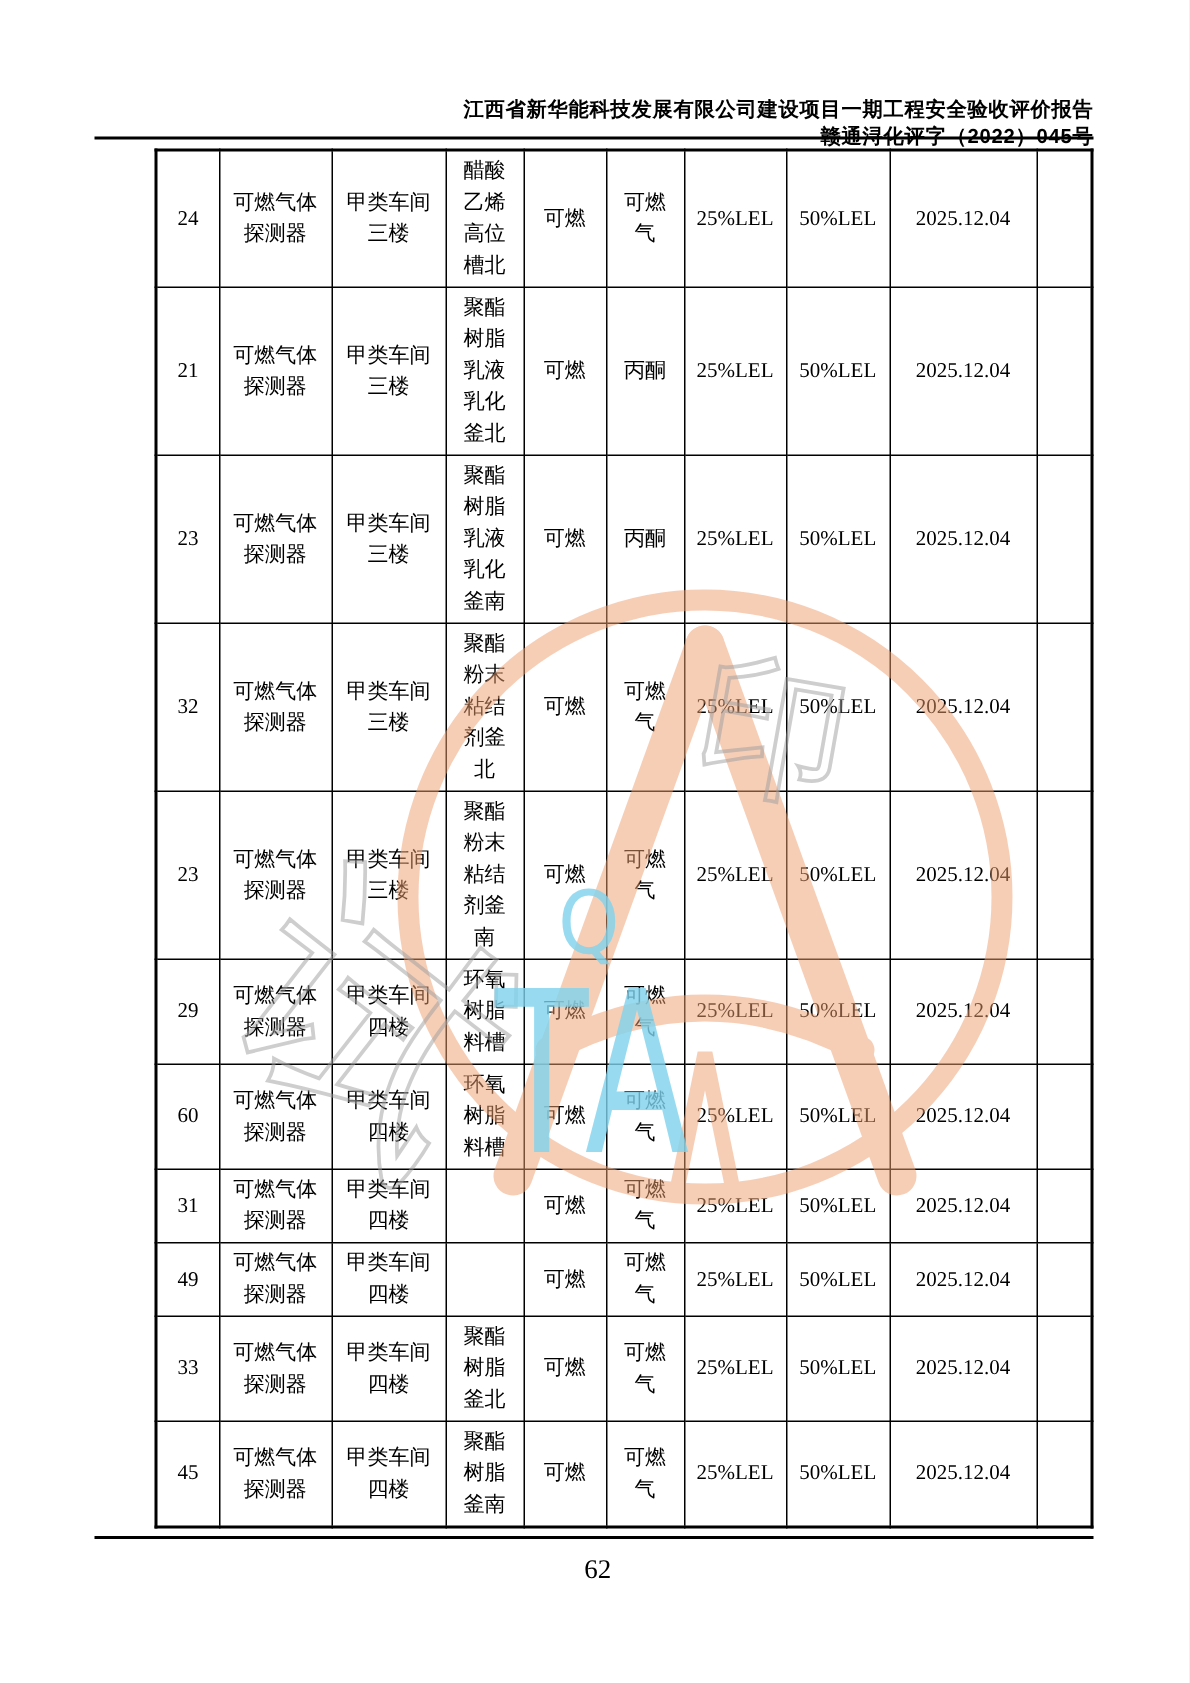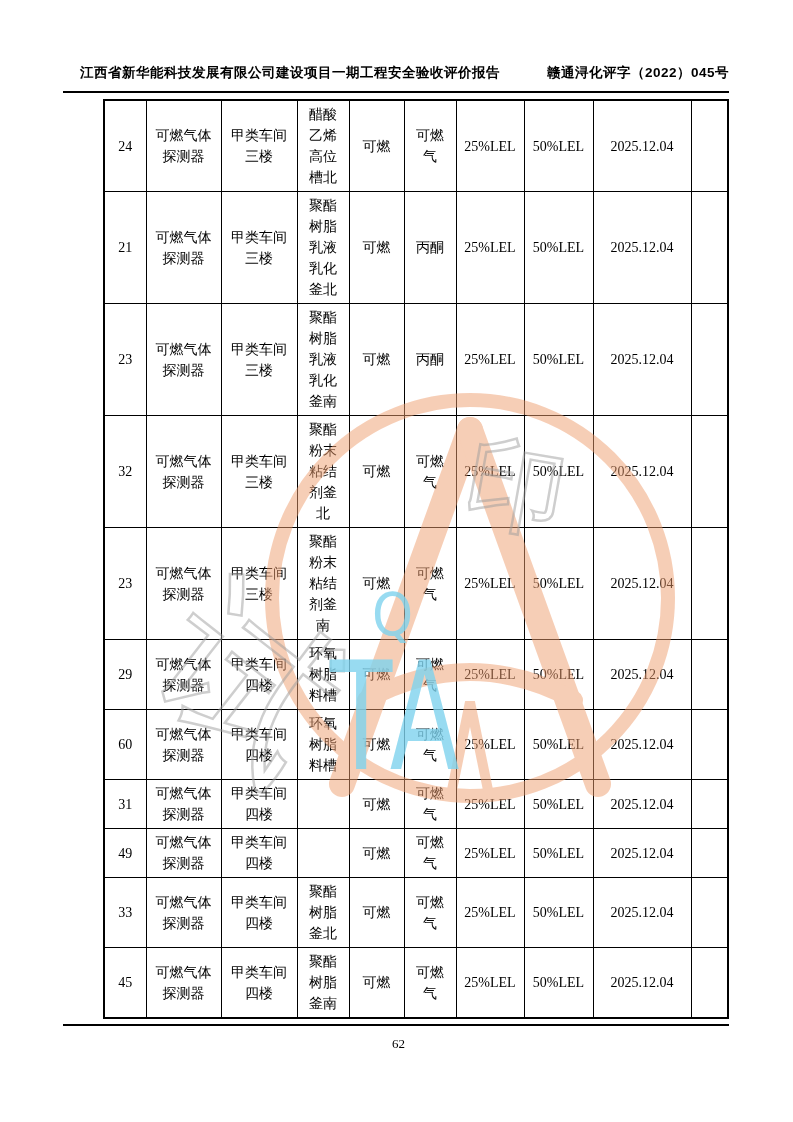--- a/index.html
+++ b/index.html
@@ -5,37 +5,37 @@
   html,body{margin:0;padding:0;background:#e8e8e8;}
   .page{
     position:relative;width:793px;height:1122px;margin:0 auto;background:#ffffff;
     font-family:"Liberation Serif","DejaVu Serif",serif;color:#000;overflow:hidden;
   }
   
   .hdr{
     position:absolute;left:63px;right:64px;top:64px;
     display:flex;justify-content:space-between;align-items:flex-end;
     font-family:"Liberation Sans","DejaVu Sans",sans-serif;
-    font-weight:700;font-size:13.5px;letter-spacing:.5px;white-space:nowrap;
+    font-weight:700;font-size:13.5px;letter-spacing:.5px;white-space:nowrap;flex-direction:column;
   }
   .hdr-left{padding-left:17px;}
   .hdr-rule{position:absolute;left:63px;right:64px;top:91px;height:2px;background:#000;}
   
   table.det{
     position:absolute;left:103px;top:99px;width:624px;
     border-collapse:collapse;table-layout:fixed;
     border:2px solid #000;font-size:14px;line-height:21px;
   }
   table.det td{
     border:1px solid #000;text-align:center;vertical-align:middle;
     padding:3px 1px;white-space:pre-line;overflow:hidden;
   }
   
   .ftr-rule{position:absolute;left:63px;right:64px;top:1024px;height:2px;background:#000;}
-  .page-num{position:absolute;left:4px;right:0;top:1036px;text-align:center;font-size:13px;}
+  .page-num{position:absolute;left:4px;right:0;top:1036px;text-align:center;font-size:18px;}
   
   .wm{position:absolute;pointer-events:none;user-select:none;}
   .wm-stamp{left:254px;top:388px;width:432px;height:420px;opacity:.5;}
   .stamp-stroke{stroke:var(--stamp,#ef9e6f);fill:none;}
   .wm-company{
     left:104px;top:516px;font-size:56px;letter-spacing:2px;white-space:nowrap;
     font-family:"Liberation Sans","DejaVu Sans",sans-serif;
     color:transparent;-webkit-text-stroke:2px var(--gray,#9e9e9e);opacity:.6;
   }
   .wm-frag{

